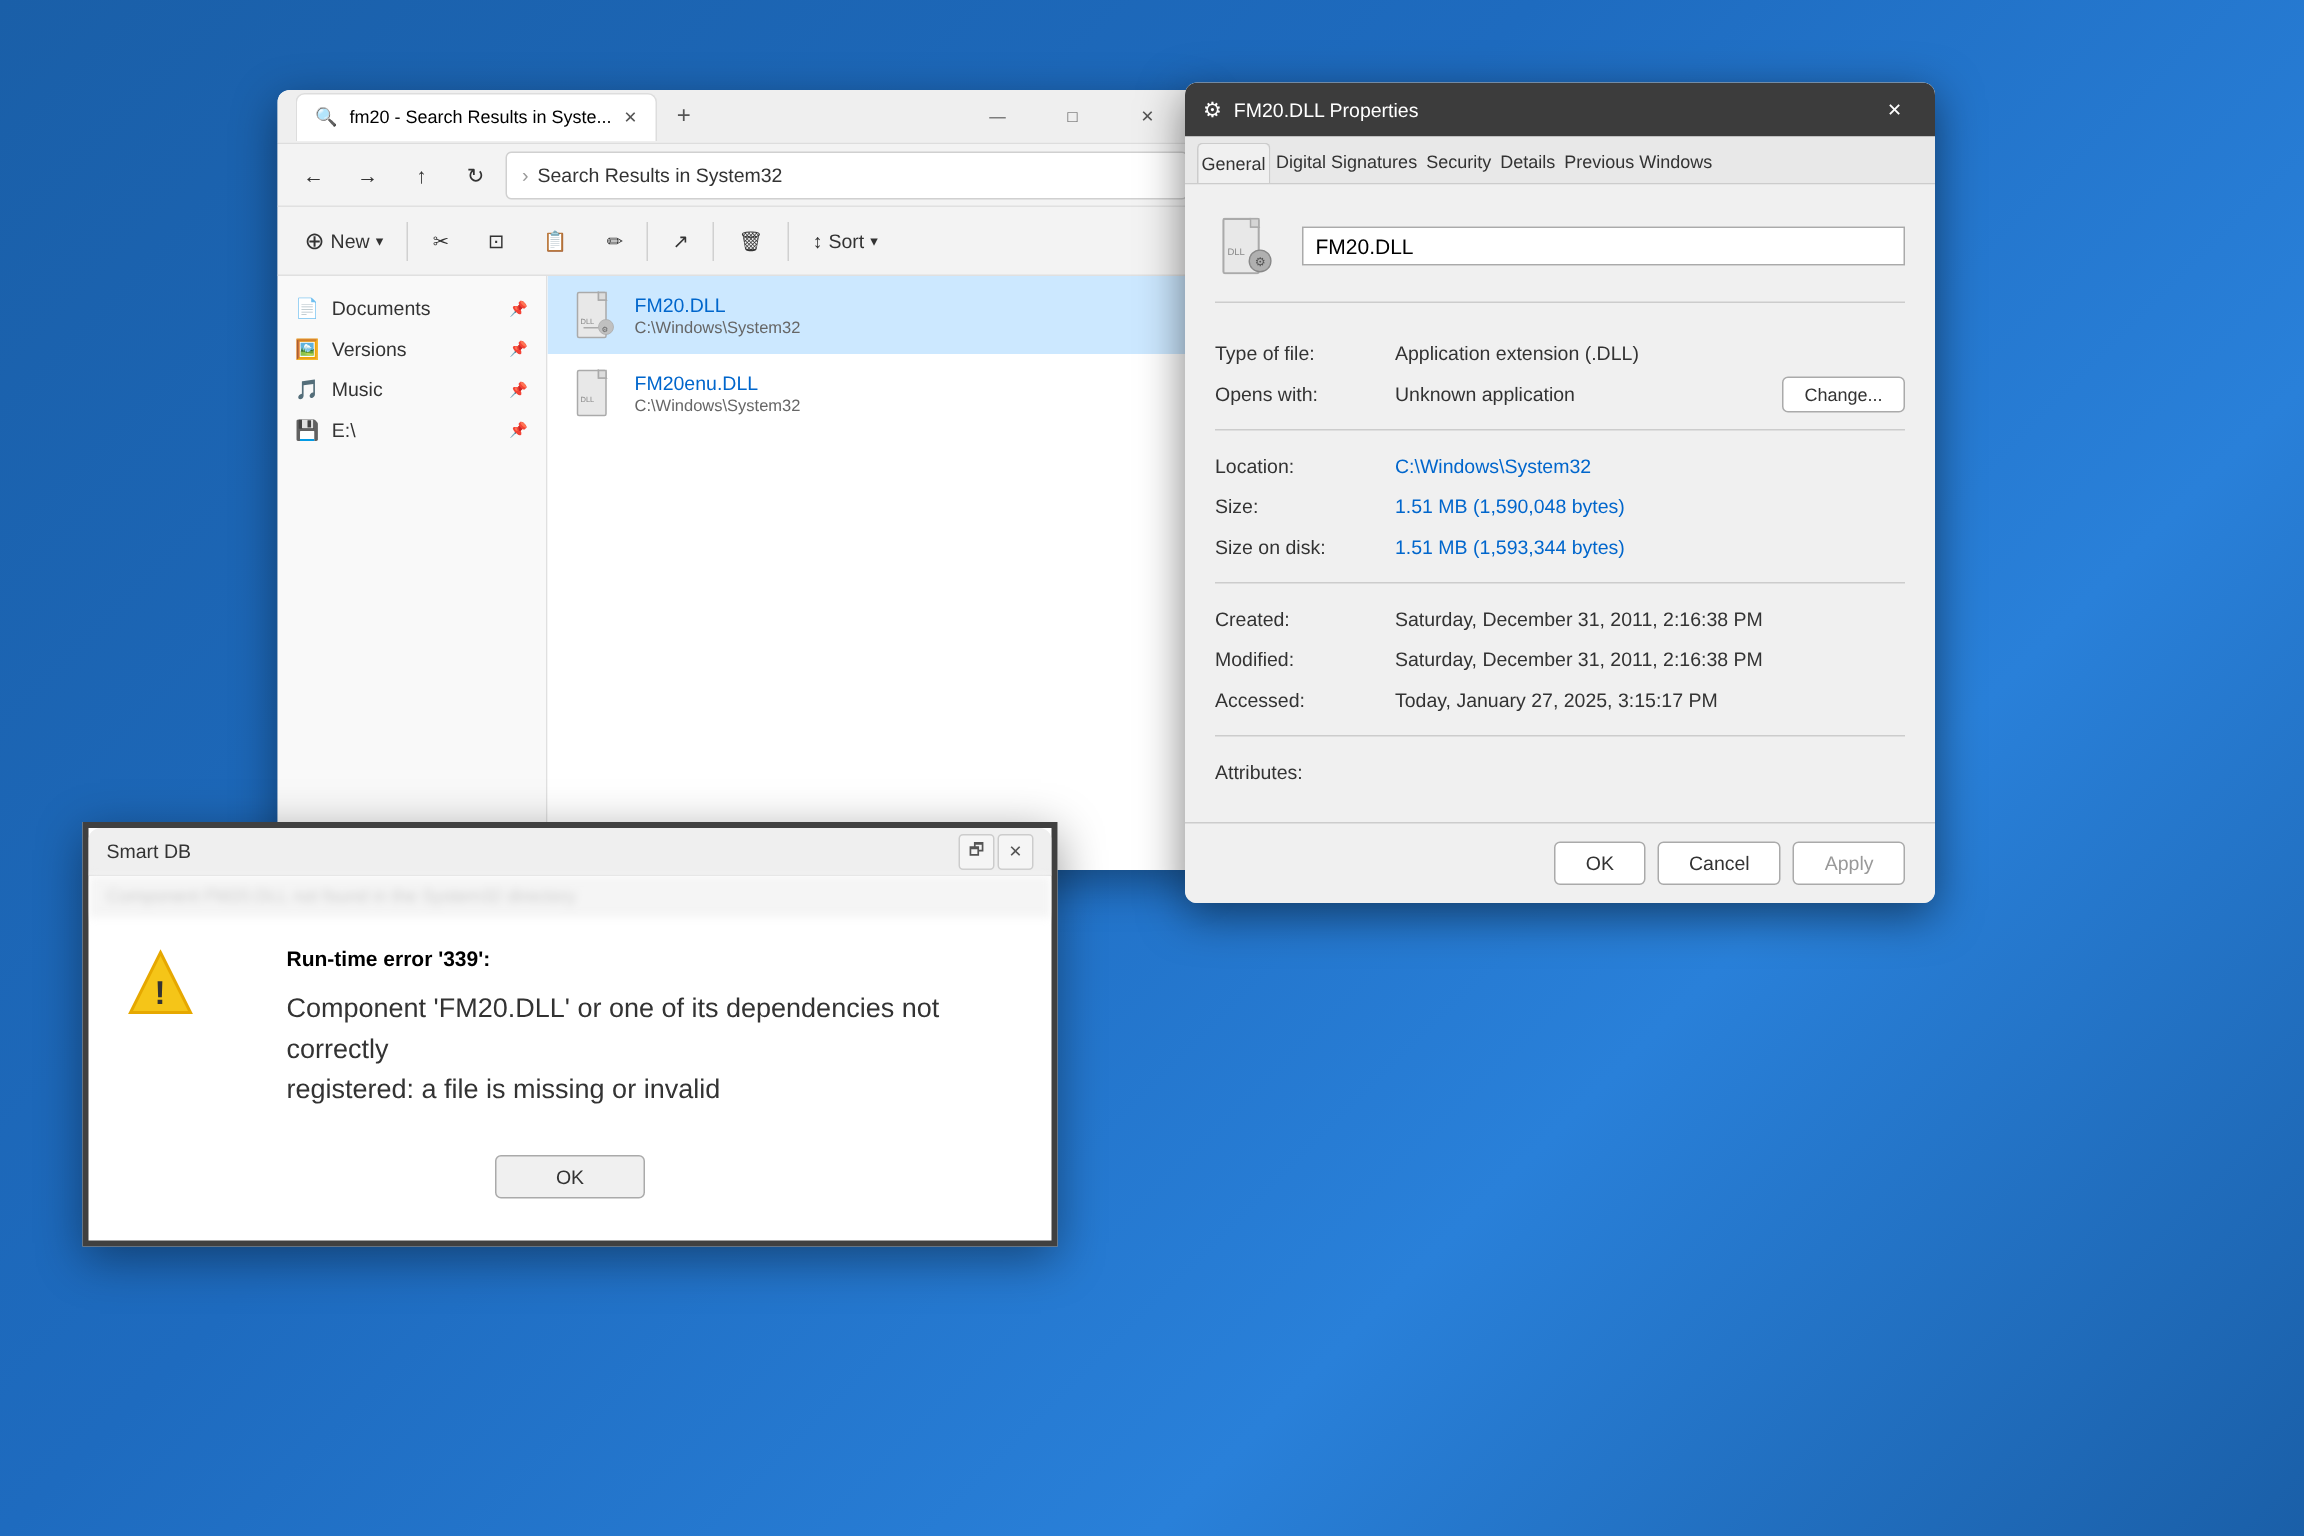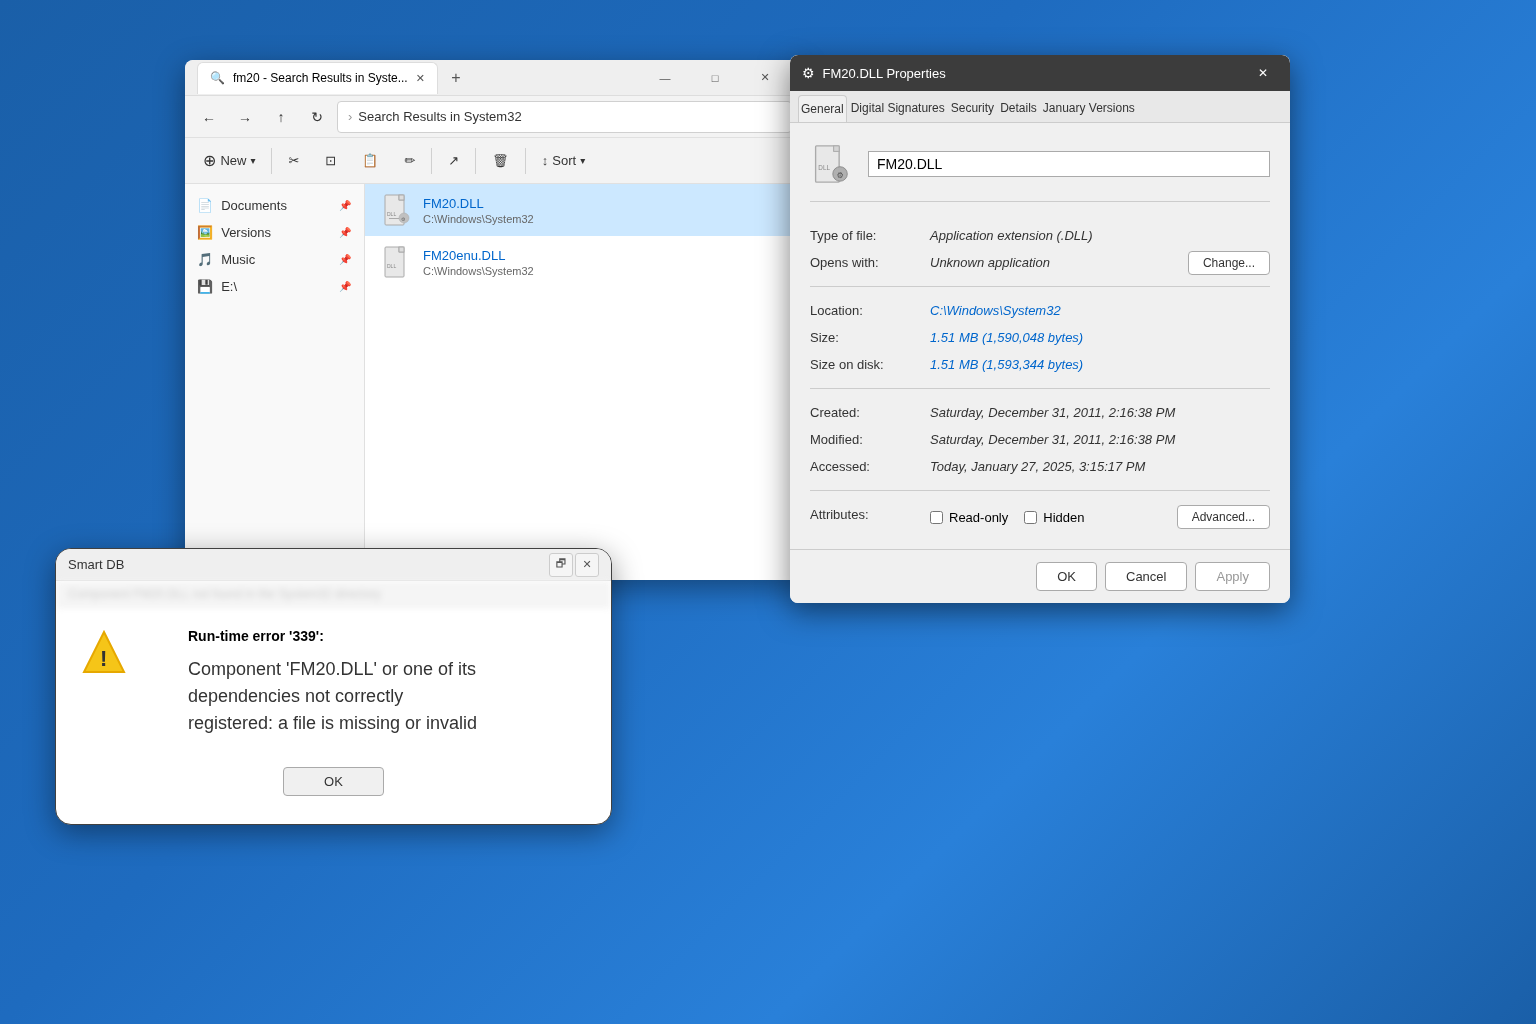--- a/index.html
+++ b/index.html
@@ -320,21 +320,20 @@
       font-size: 13px;
       color: #333;
       padding: 6px 0;
       font-weight: normal;
     }
 
     .prop-value {
       font-size: 13px;
       color: #0066cc;
       padding: 6px 0;
-      font-style: italic;
     }
 
     .prop-value.dark { color: #333; }
 
     .prop-sep {
       grid-column: 1 / -1;
       height: 1px;
       background: #ccc;
       margin: 10px 0;
     }
@@ -403,24 +402,24 @@
       background: #fff;
       color: #333;
     }
     .footer-btn.apply { color: #999; cursor: default; }
 
     
     .error-dialog {
       position: absolute;
       top: 548px;
       left: 55px;
-      width: 557px;
+      width: 650px;
       background: #fff;
-      border: 1px solid #404040;
-      border-radius: 16px;
+      border: 4px solid #404040;
+      border-radius: 0;
       box-shadow: 0 8px 30px rgba(0,0,0,0.4);
       overflow: hidden;
     }
 
     .error-titlebar {
       background: #efefef;
       height: 32px;
       display: flex;
       align-items: center;
       padding: 0 12px;
@@ -636,21 +635,21 @@
     <span style="font-size:14px;">⚙</span>
     <span class="title-text">FM20.DLL Properties</span>
     <div class="prop-close-btn">✕</div>
   </div>
 
   <div class="properties-tabs">
     <div class="prop-tab active">General</div>
     <div class="prop-tab">Digital Signatures</div>
     <div class="prop-tab">Security</div>
     <div class="prop-tab">Details</div>
-    <div class="prop-tab">January Versions</div>
+    <div class="prop-tab">Previous Windows</div>
   </div>
 
   <div class="properties-body">
 
     <div class="prop-filename-row">
       <div class="prop-file-icon">
         <svg viewBox="0 0 38 42" fill="none" xmlns="http://www.w3.org/2000/svg">
           <rect x="2" y="1" width="26" height="40" rx="1" fill="#e8e8e8" stroke="#aaa" stroke-width="1.5"></rect>
           <path d="M22 1 L28 7 L22 7 Z" fill="#ccc" stroke="#aaa" stroke-width="1"></path>
           <rect x="22" y="1" width="6" height="6" fill="#d5d5d5" stroke="#aaa" stroke-width="1"></rect>
@@ -690,31 +689,20 @@
 
       <div class="prop-label">Modified:</div>
       <div class="prop-value dark">Saturday, December 31, 2011, 2:16:38 PM</div>
 
       <div class="prop-label">Accessed:</div>
       <div class="prop-value dark">Today, January 27, 2025, 3:15:17 PM</div>
 
       <div class="prop-sep"></div>
 
       <div class="prop-label">Attributes:</div>
-      <div class="attributes-row">
-        <label class="checkbox-label">
-          <input type="checkbox" style="">
-          <span>Read-only</span>
-        </label>
-        <label class="checkbox-label">
-          <input type="checkbox" style="">
-          <span>Hidden</span>
-        </label>
-        <button class="advanced-btn">Advanced...</button>
-      </div>
     </div>
   </div>
 
   <div class="properties-footer">
     <button class="footer-btn">OK</button>
     <button class="footer-btn">Cancel</button>
     <button class="footer-btn apply">Apply</button>
   </div>
 </div>
 

